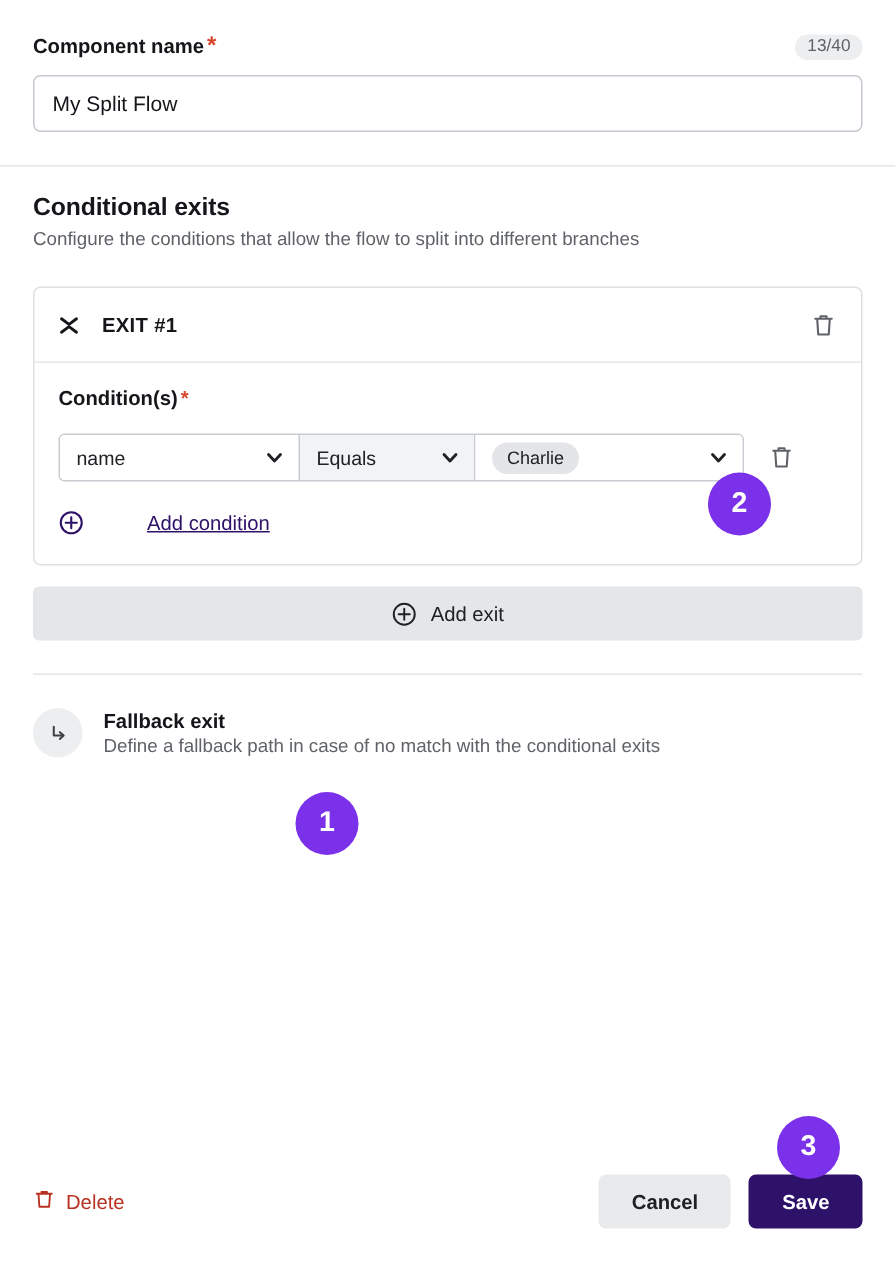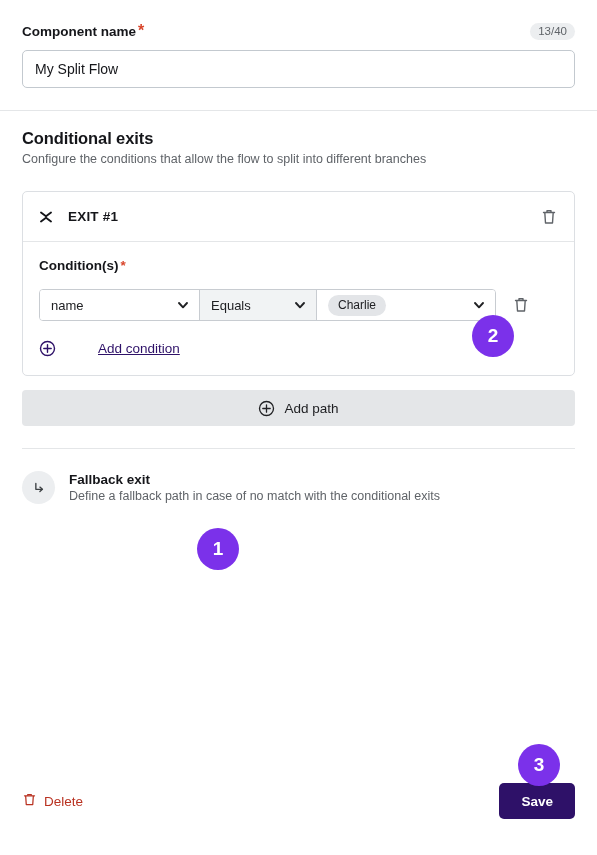--- a/index.html
+++ b/index.html
@@ -409,21 +409,21 @@
     </div>
   </div>
 
   <div class="add-exit-bar">
     <span class="plus-ico">
       <svg viewBox="0 0 17 17" width="17" height="17">
         <circle cx="8.5" cy="8.5" r="7" fill="none" stroke="#202124" stroke-width="1.3"></circle>
         <path d="M8.5 4.8 V12.2 M4.8 8.5 H12.2" stroke="#202124" stroke-width="1.3" stroke-linecap="round"></path>
       </svg>
     </span>
-    <span class="ae-text">Add path</span>
+    <span class="ae-text">Add exit</span>
   </div>
 
   <div class="fallback-wrap" style="margin-top:22px;">
     <div class="fallback">
       <span class="fb-circle">
         <svg viewBox="0 0 20 20" width="18" height="18">
           <path d="M6.5 5 V11.5 H13.5" fill="none" stroke="#3c4043" stroke-width="1.5" stroke-linecap="round" stroke-linejoin="round"></path>
           <path d="M11 9 L13.8 11.5 L11 14" fill="none" stroke="#3c4043" stroke-width="1.5" stroke-linecap="round" stroke-linejoin="round"></path>
         </svg>
       </span>
@@ -441,20 +441,21 @@
           <path d="M3 4.6 H15" stroke="#b93221" stroke-width="1.5" stroke-linecap="round"></path>
           <path d="M6.8 4.6 V3.2 H11.2 V4.6" fill="none" stroke="#b93221" stroke-width="1.5" stroke-linejoin="round"></path>
           <path d="M4.4 4.6 L5.1 15 H12.9 L13.6 4.6" fill="none" stroke="#b93221" stroke-width="1.5" stroke-linejoin="round"></path>
         </svg>
       </span>
       <span class="del-text">Delete</span>
     </button>
 
     <span class="footer-spacer"></span>
 
+    <button class="btn btn-cancel">Cancel</button>
     <button class="btn btn-save">Save</button>
   </div>
 
   <div class="step-badge" id="badge1">1</div>
   <div class="step-badge" id="badge2">2</div>
   <div class="step-badge" id="badge3">3</div>
 
 </div>
 
 </body></html>

